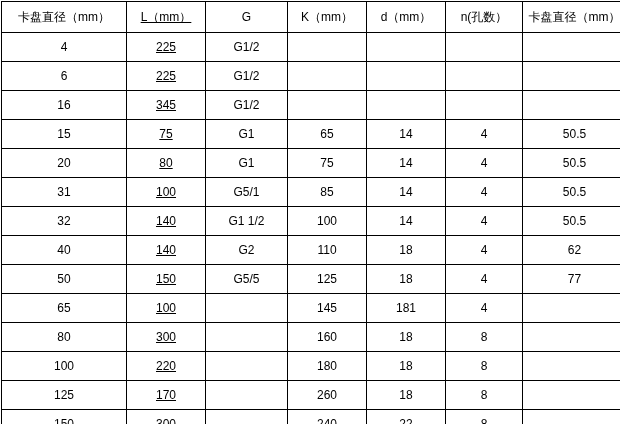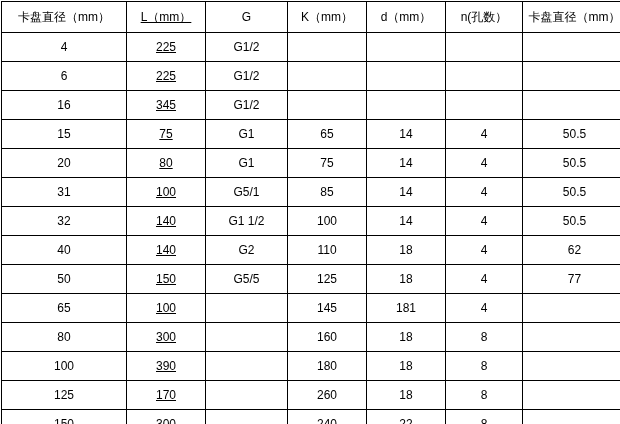--- a/index.html
+++ b/index.html
@@ -157,21 +157,21 @@
         <td class="col-0">80</td>
         <td class="col-1">300</td>
         <td class="col-2 empty"></td>
         <td class="col-3">160</td>
         <td class="col-4">18</td>
         <td class="col-5">8</td>
         <td class="col-6 empty"></td>
       </tr>
       <tr>
         <td class="col-0">100</td>
-        <td class="col-1">390</td>
+        <td class="col-1">220</td>
         <td class="col-2 empty"></td>
         <td class="col-3">180</td>
         <td class="col-4">18</td>
         <td class="col-5">8</td>
         <td class="col-6 empty"></td>
       </tr>
       <tr>
         <td class="col-0">125</td>
         <td class="col-1">170</td>
         <td class="col-2 empty"></td>

